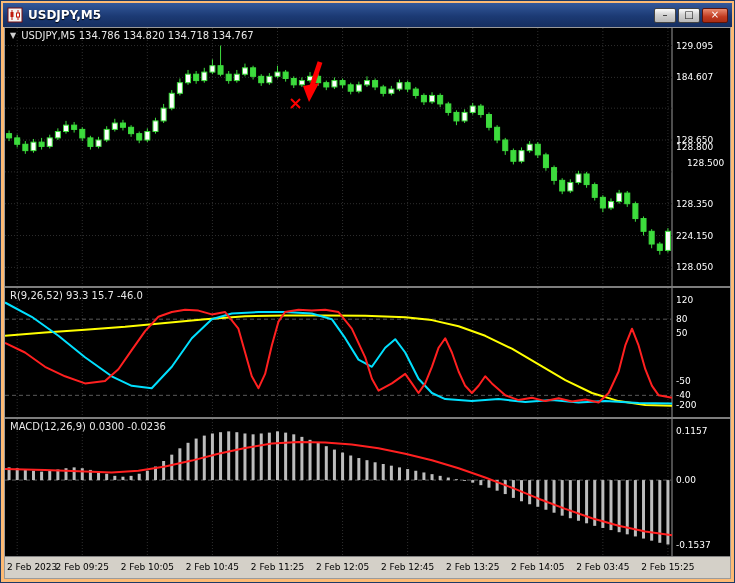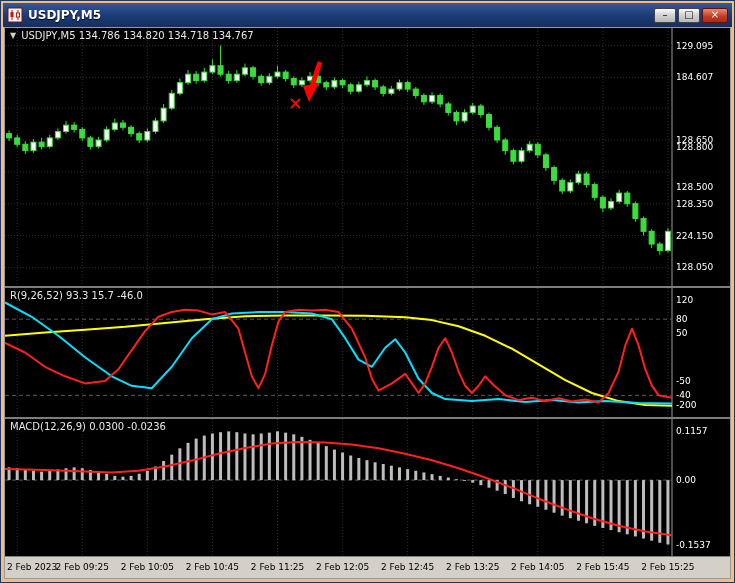--- a/index.html
+++ b/index.html
@@ -243,21 +243,21 @@
         </svg>
       <div class="symbol-line">
         <span class="expander">▼</span>
         <span>USDJPY,M5 134.786 134.820 134.718 134.767</span>
       </div>
       <div class="axis" id="price-axis">
           <span style="top: 12.5526px;">129.095</span>
           <span style="top: 44.3947px;">184.607</span>
           <span style="top: 70px; margin-top: 44px;">128.800</span>
           <span style="top: 107.018px;">128.650</span>
-          <span style="top: 154px;">128.500</span>
+          <span style="top: 130px; margin-left: 11px;">128.500</span>
           <span style="top: 170.702px;">128.350</span>
           <span style="top: 202.544px;">224.150</span>
           <span style="top: 234.386px;">128.050</span>
         </div>
     </div>
     <div class="sep"></div>
 
     <div class="pane" id="osc-pane">
       <svg id="osc-svg" width="725" height="129">
           <line x1="12.201219512195124" y1="0" x2="12.201219512195124" y2="129" stroke="#2e2e2e" stroke-dasharray="1 2"></line>
@@ -400,17 +400,17 @@
     <div class="time-axis" id="time-axis">
         <span class="first" style="left: 2px;">2 Feb 2023</span>
         <span style="left: 77.2744px;">2 Feb 09:25</span>
         <span style="left: 142.348px;">2 Feb 10:05</span>
         <span style="left: 207.421px;">2 Feb 10:45</span>
         <span style="left: 272.494px;">2 Feb 11:25</span>
         <span style="left: 337.567px;">2 Feb 12:05</span>
         <span style="left: 402.64px;">2 Feb 12:45</span>
         <span style="left: 467.713px;">2 Feb 13:25</span>
         <span style="left: 532.787px;">2 Feb 14:05</span>
-        <span style="left: 597.86px;">2 Feb 15:45</span>
+        <span style="left: 597.86px;">2 Feb 03:45</span>
         <span style="left: 662.933px;">2 Feb 15:25</span>
       </div>
   </div>
 </div>
 
 </body></html>

